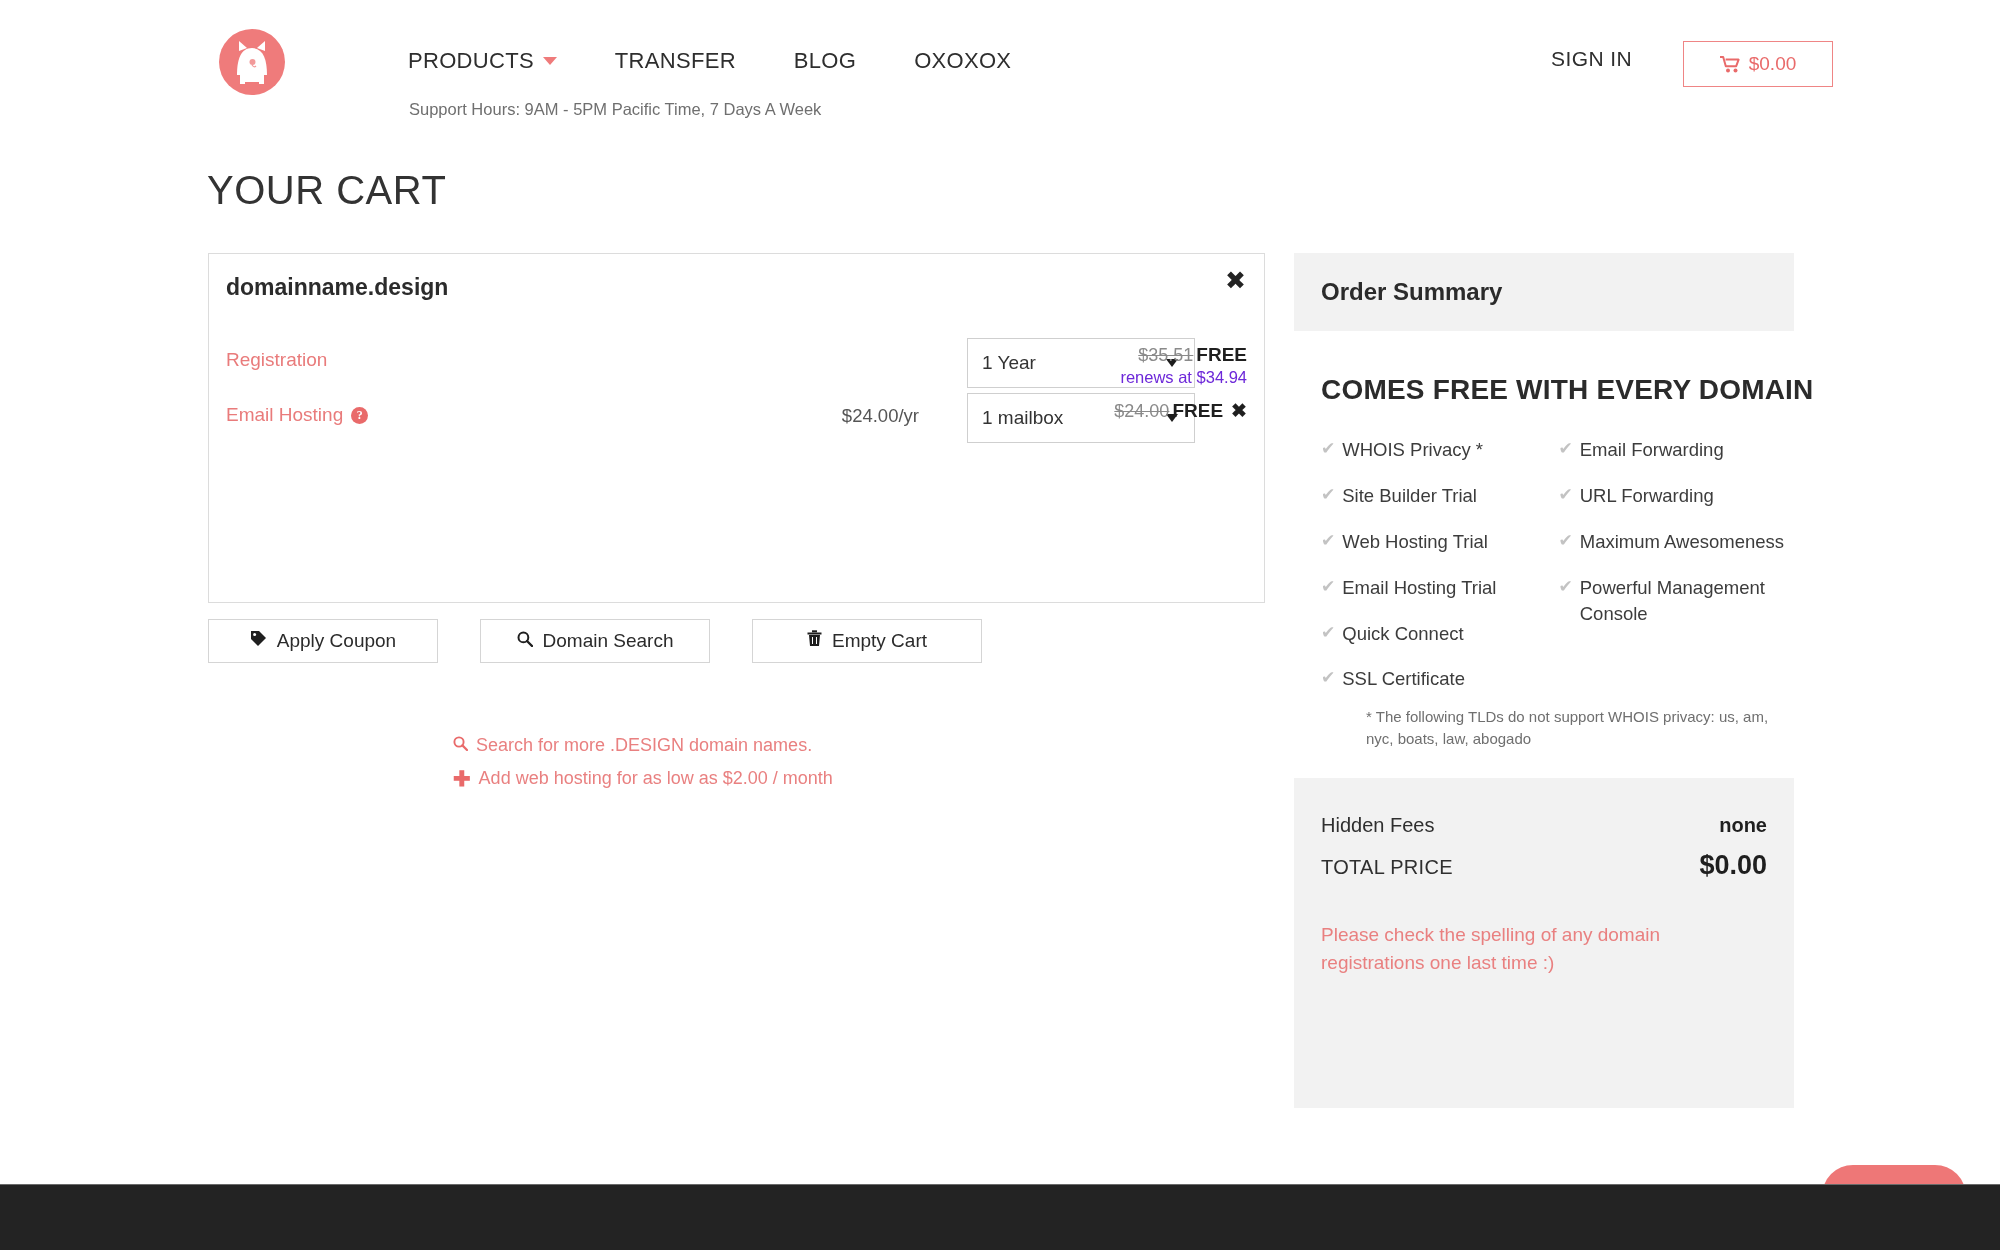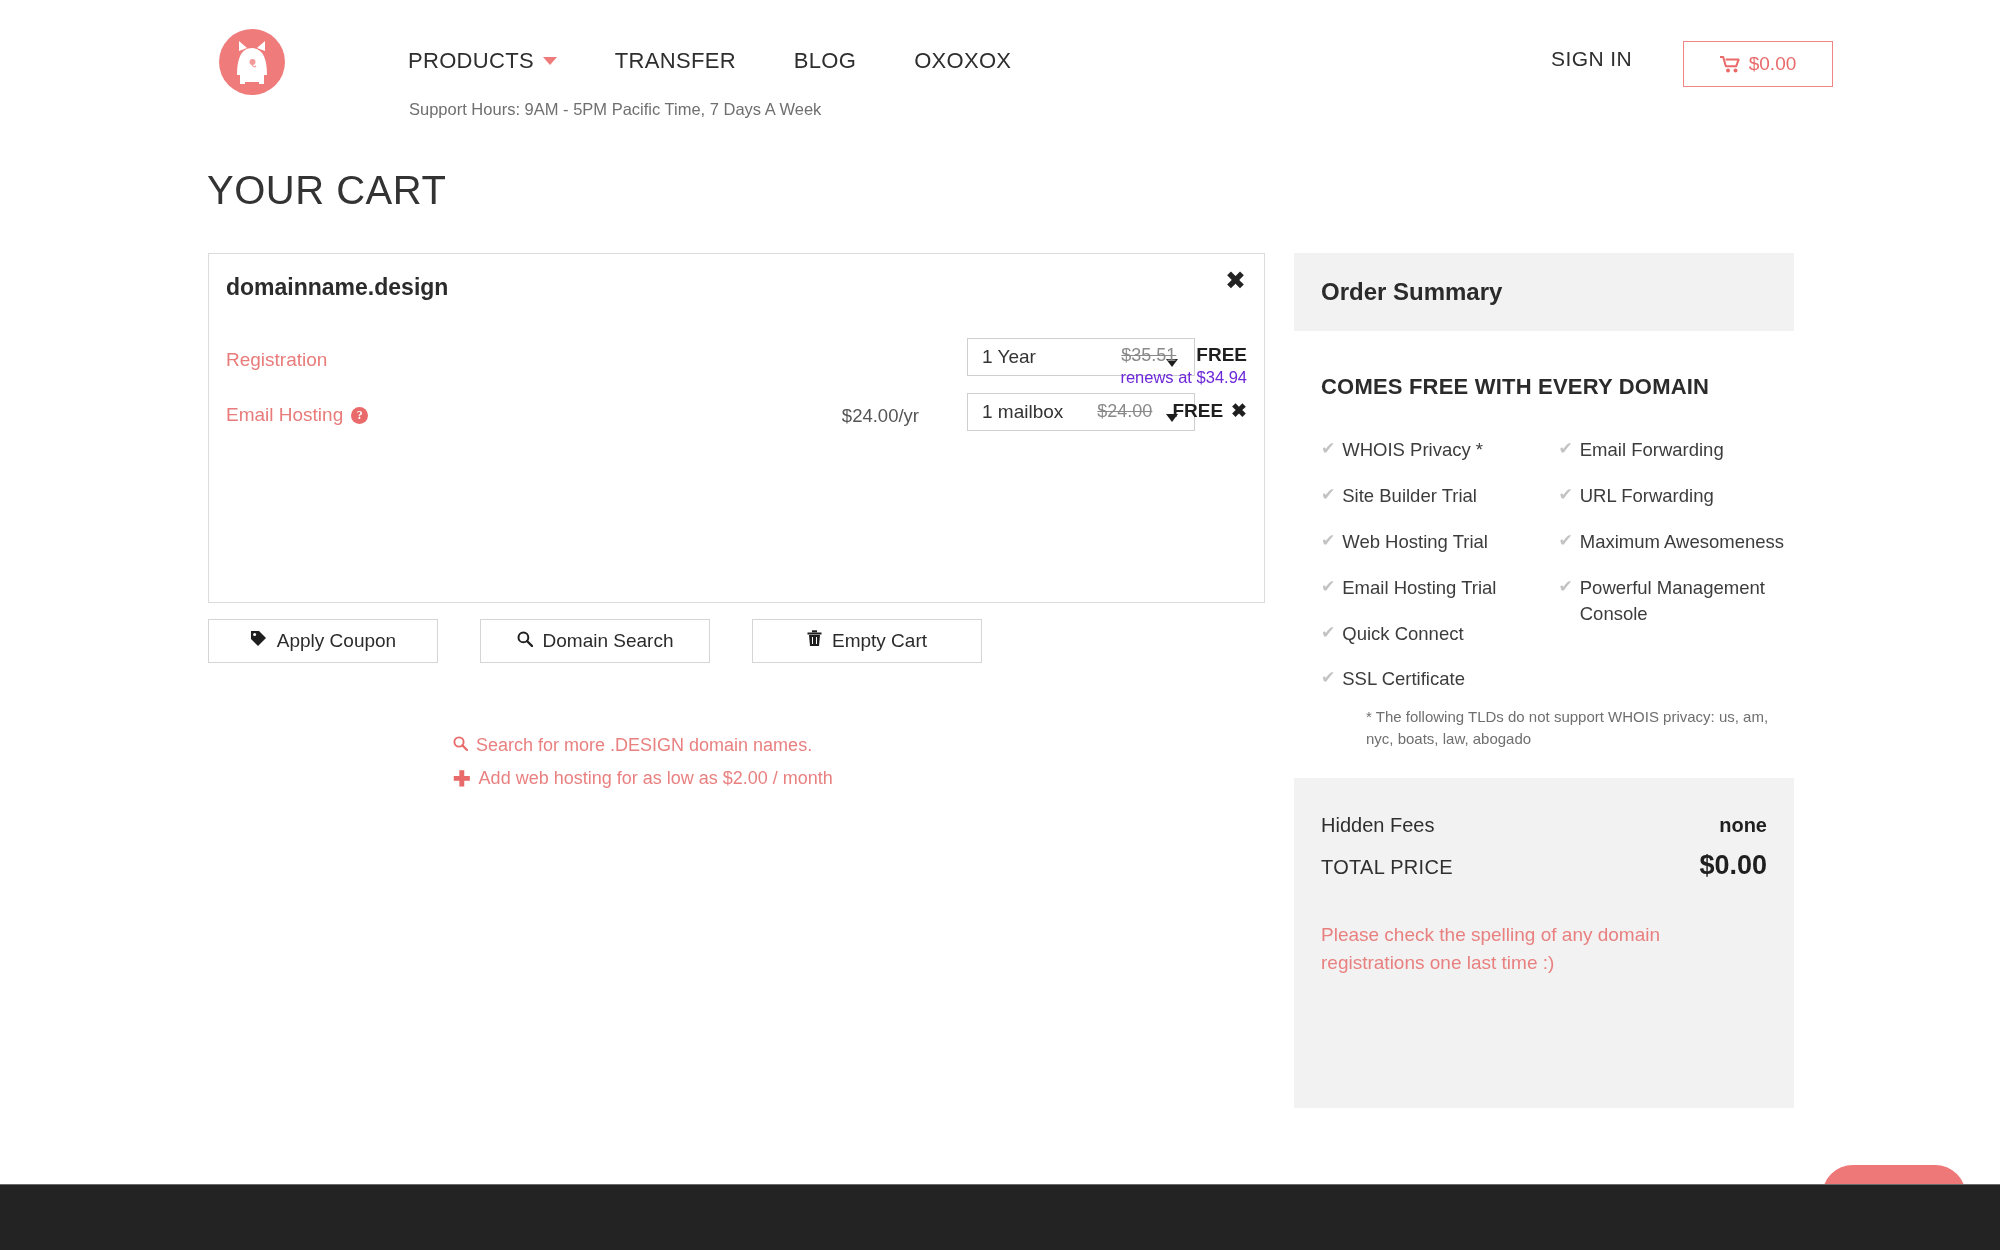--- a/index.html
+++ b/index.html
@@ -82,33 +82,33 @@
     color:#fff; font-size: 12px; font-weight:700; line-height:17px;
     text-align:center; display:inline-block; cursor:pointer;
     font-family:"Liberation Serif", serif;
   }
   .row-unitprice {
     position:absolute; left: 560px; top: 10px; width: 150px;
     font-size: 18.5px; color:#555; text-align:right;
   }
   .select-wrap {
     position:absolute; left: 758px; top: -2px;
-    width: 228px; height: 38px; border:1px solid #cfcfcf; background:#fff;
+    width: 228px; height: 50px; border:1px solid #cfcfcf; background:#fff;
     display:flex; align-items:center; cursor:pointer;
   }
   .select-wrap .sel-text { font-size: 19px; color:#333; padding-left: 14px; }
   .select-wrap .sel-caret {
     position:absolute; right: 16px; top: 20px;
     width:0;height:0;border-left:6px solid transparent;border-right:6px solid transparent;border-top:8px solid #1d1d1d;
   }
   .row-price {
     position:absolute; right: 17px; top: 4px; text-align:right;
   }
   .price-strike { font-size: 18px; color:#8a8a8a; text-decoration: line-through; }
-  .price-free { font-size: 19px; font-weight:700; color:#1f1f1f; margin-left:20px;}
+  .price-free { font-size: 19px; font-weight:700; color:#1f1f1f; margin-left:3px;}
   .price-renews { font-size: 16.5px; color:#6d28d9; display:block; margin-top:2px; }
   .remove-item { font-size:19px; color:#1f1f1f; margin-left:8px; cursor:pointer; font-weight:700;}
 
   .inline-link {
     position:absolute; left: 244px;
     font-size: 18px; color: #e98080; display:flex; align-items:center; gap:8px;
     cursor:pointer;
   }
   .link-search { top: 481px; }
   .link-hosting { top: 514px; }
@@ -127,21 +127,21 @@
 
   
   .summary-head {
     position:absolute; left: 1294px; top: 253px; width: 500px; height: 78px;
     background:#f2f2f2; display:flex; align-items:center;
   }
   .summary-head-title { padding-left: 27px; font-size: 24px; font-weight:700; color:#2b2b2b; }
 
   .comes-free-title {
     position:absolute; left: 1321px; top: 374px;
-    font-size: 22px; font-weight:700; color:#2b2b2b; letter-spacing:.2px;
+    font-size: 28px; font-weight:700; color:#2b2b2b; letter-spacing:.2px;
   }
   .feature-grid {
     position:absolute; left: 1321px; top: 437px; width: 475px;
     display:flex;
   }
   .feature-col { width: 50%; }
   .feature-item {
     display:flex; align-items:flex-start; gap:7px;
     font-size: 18.5px; color:#3c3c3c; margin-bottom: 20px; line-height:1.4;
   }

